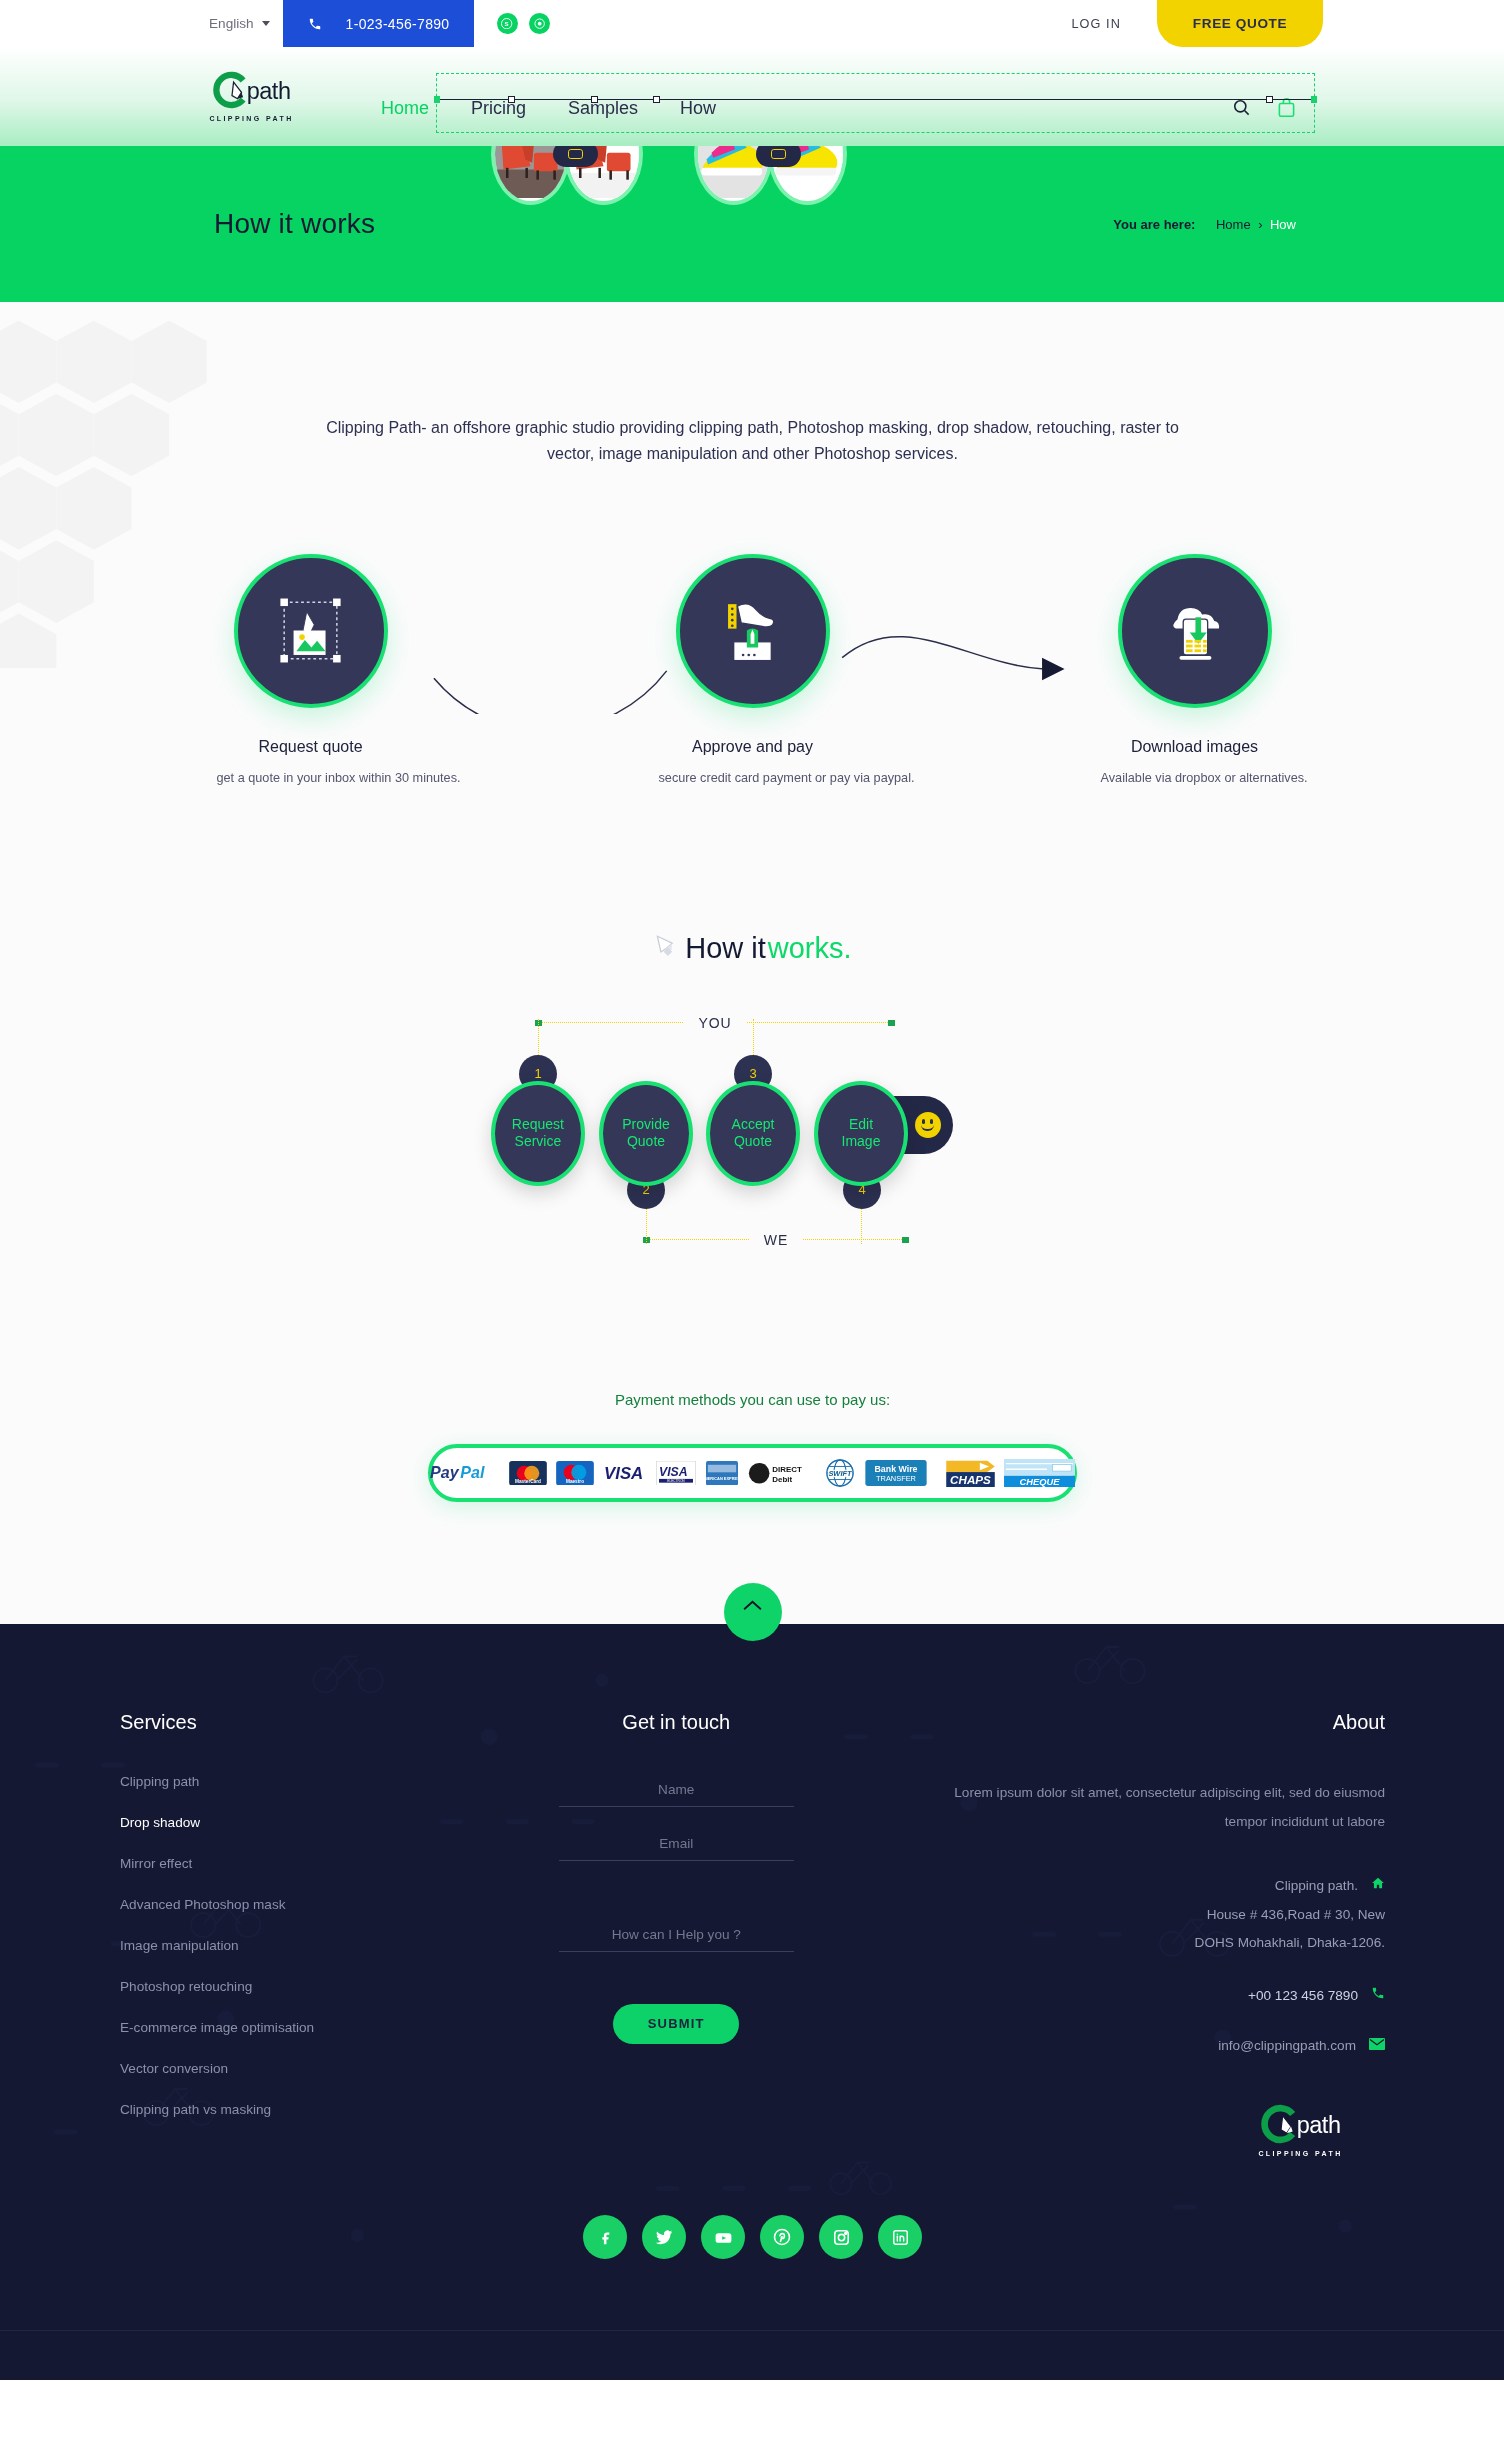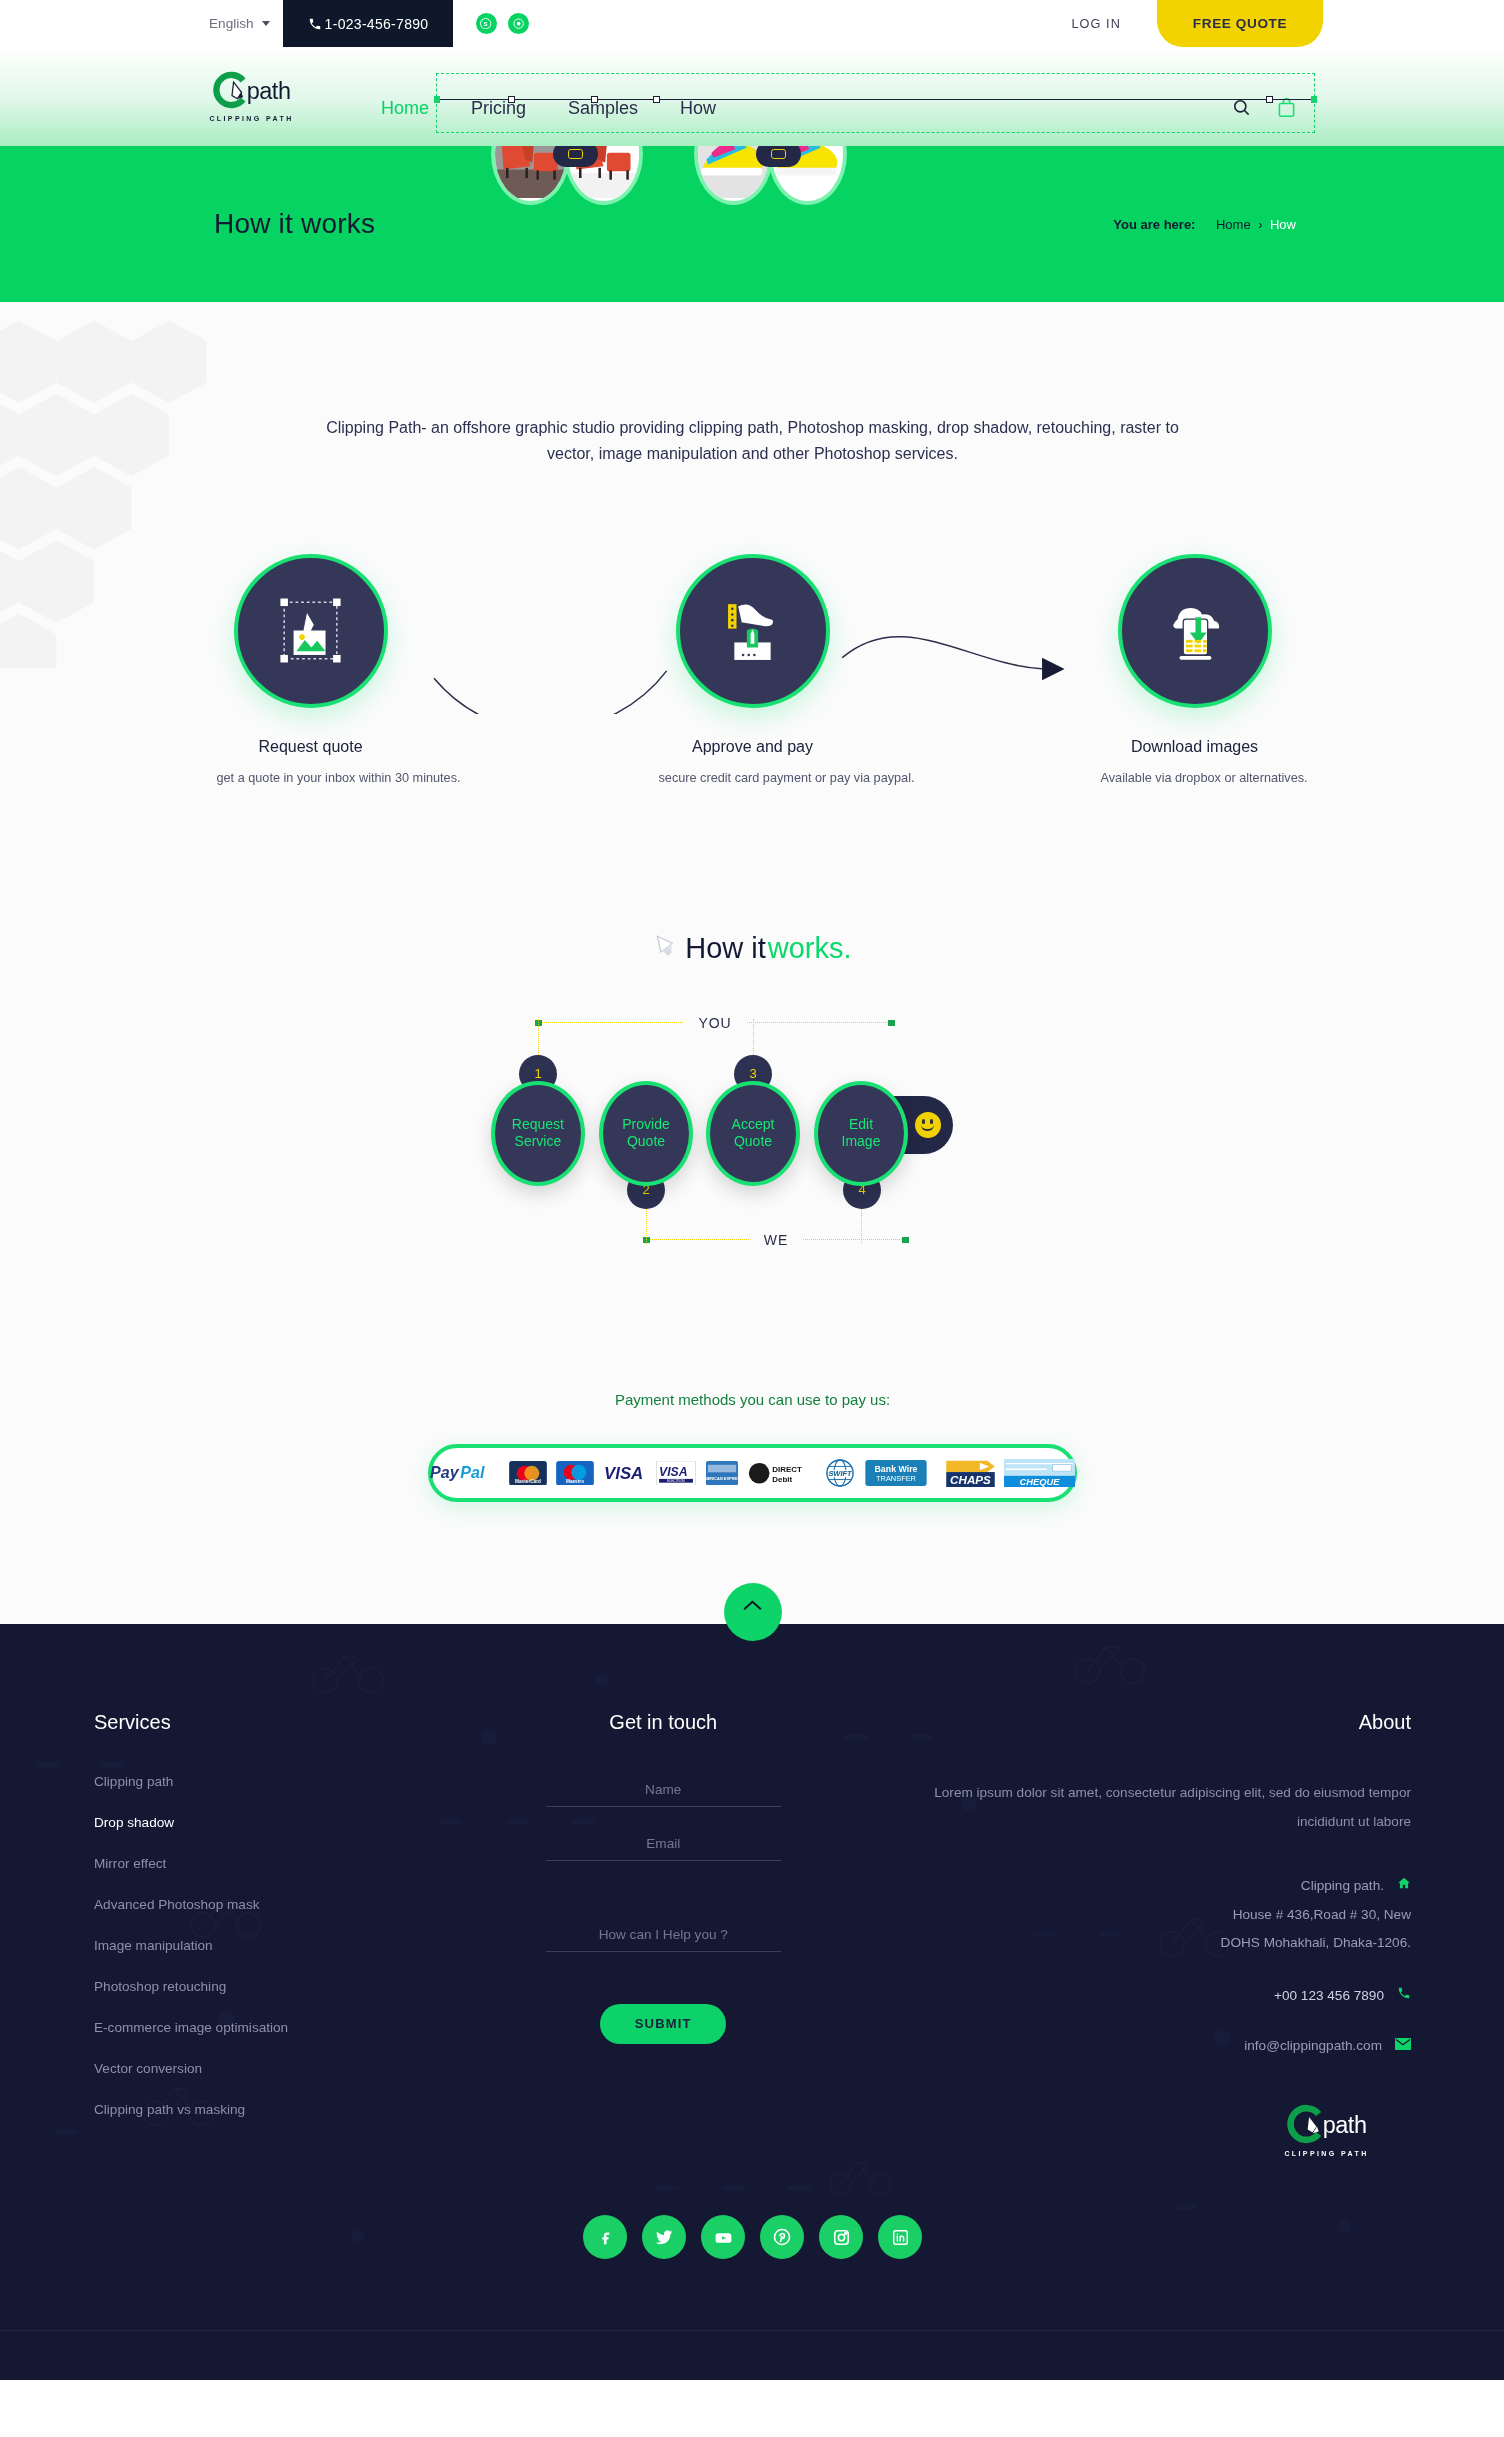--- a/index.html
+++ b/index.html
@@ -22,21 +22,21 @@
     z-index: 40;
   }
   .topbar-left { display: flex; align-items: stretch; margin-left: 209px; }
   .lang {
     display: flex; align-items: center; gap: 8.5px;
     font-size: 13.6px; color: #6d6f7d; padding-right: 13px;
     cursor: pointer;
   }
   .caret { width: 0; height: 0; border-left: 4.7px solid transparent; border-right: 4.7px solid transparent; border-top: 5.6px solid #4c4f5e; }
   .phone-chip {
-    background: #0f172a; display: flex; align-items: center; gap: 3px;
+    background: #1d4ed8; display: flex; align-items: center; gap: 24px;
     padding: 0 24.5px; color: #fff; font-size: 14px; letter-spacing: 0.3px;
     cursor: pointer;
   }
   .phone-chip svg { display: block; }
   .mini-ico {
     width: 21px; height: 21px; border-radius: 3.8px; display: flex;
     align-items: center; justify-content: center; margin: auto 0 auto 13px;
     color: #fff; font-size: 11.3px; font-weight: bold;
   }
   .mini-ico.skype { background: #06d362; border-radius: 50%; margin-left: 22.6px; }
@@ -197,21 +197,21 @@
   .totop {
     position: absolute; left: 50%; bottom: -26px; transform: translateX(-50%);
     width: 58px; height: 58px; border-radius: 50%; background: #0ed368;
     display: flex; align-items: flex-start; justify-content: center; padding-top: 15px;
     cursor: pointer; z-index: 5;
   }
 
   
   footer { background: #141833; position: relative; overflow: hidden; padding-top: 87px; }
   .foot-pattern { position: absolute; inset: 0; opacity: .5; pointer-events: none; }
-  .foot-cols { width: 1505px; display: flex; padding: 0 94px; position: relative; z-index: 2; }
+  .foot-cols { width: 1505px; display: flex; padding: 0 120px; position: relative; z-index: 2; }
   .fcol { flex: 1; }
   .fcol.services { max-width: 320px; }
   .fcol.contact { text-align: center; }
   .fcol.about { text-align: right; }
   .fh { font-size: 20px; color: #fff; margin-bottom: 40px; }
   .fcol.about .fh { margin-bottom: 45px; }
   .slist a {
     display: block; font-size: 13.6px; color: #8c90a8; text-decoration: none;
     margin-bottom: 26px;
   }

